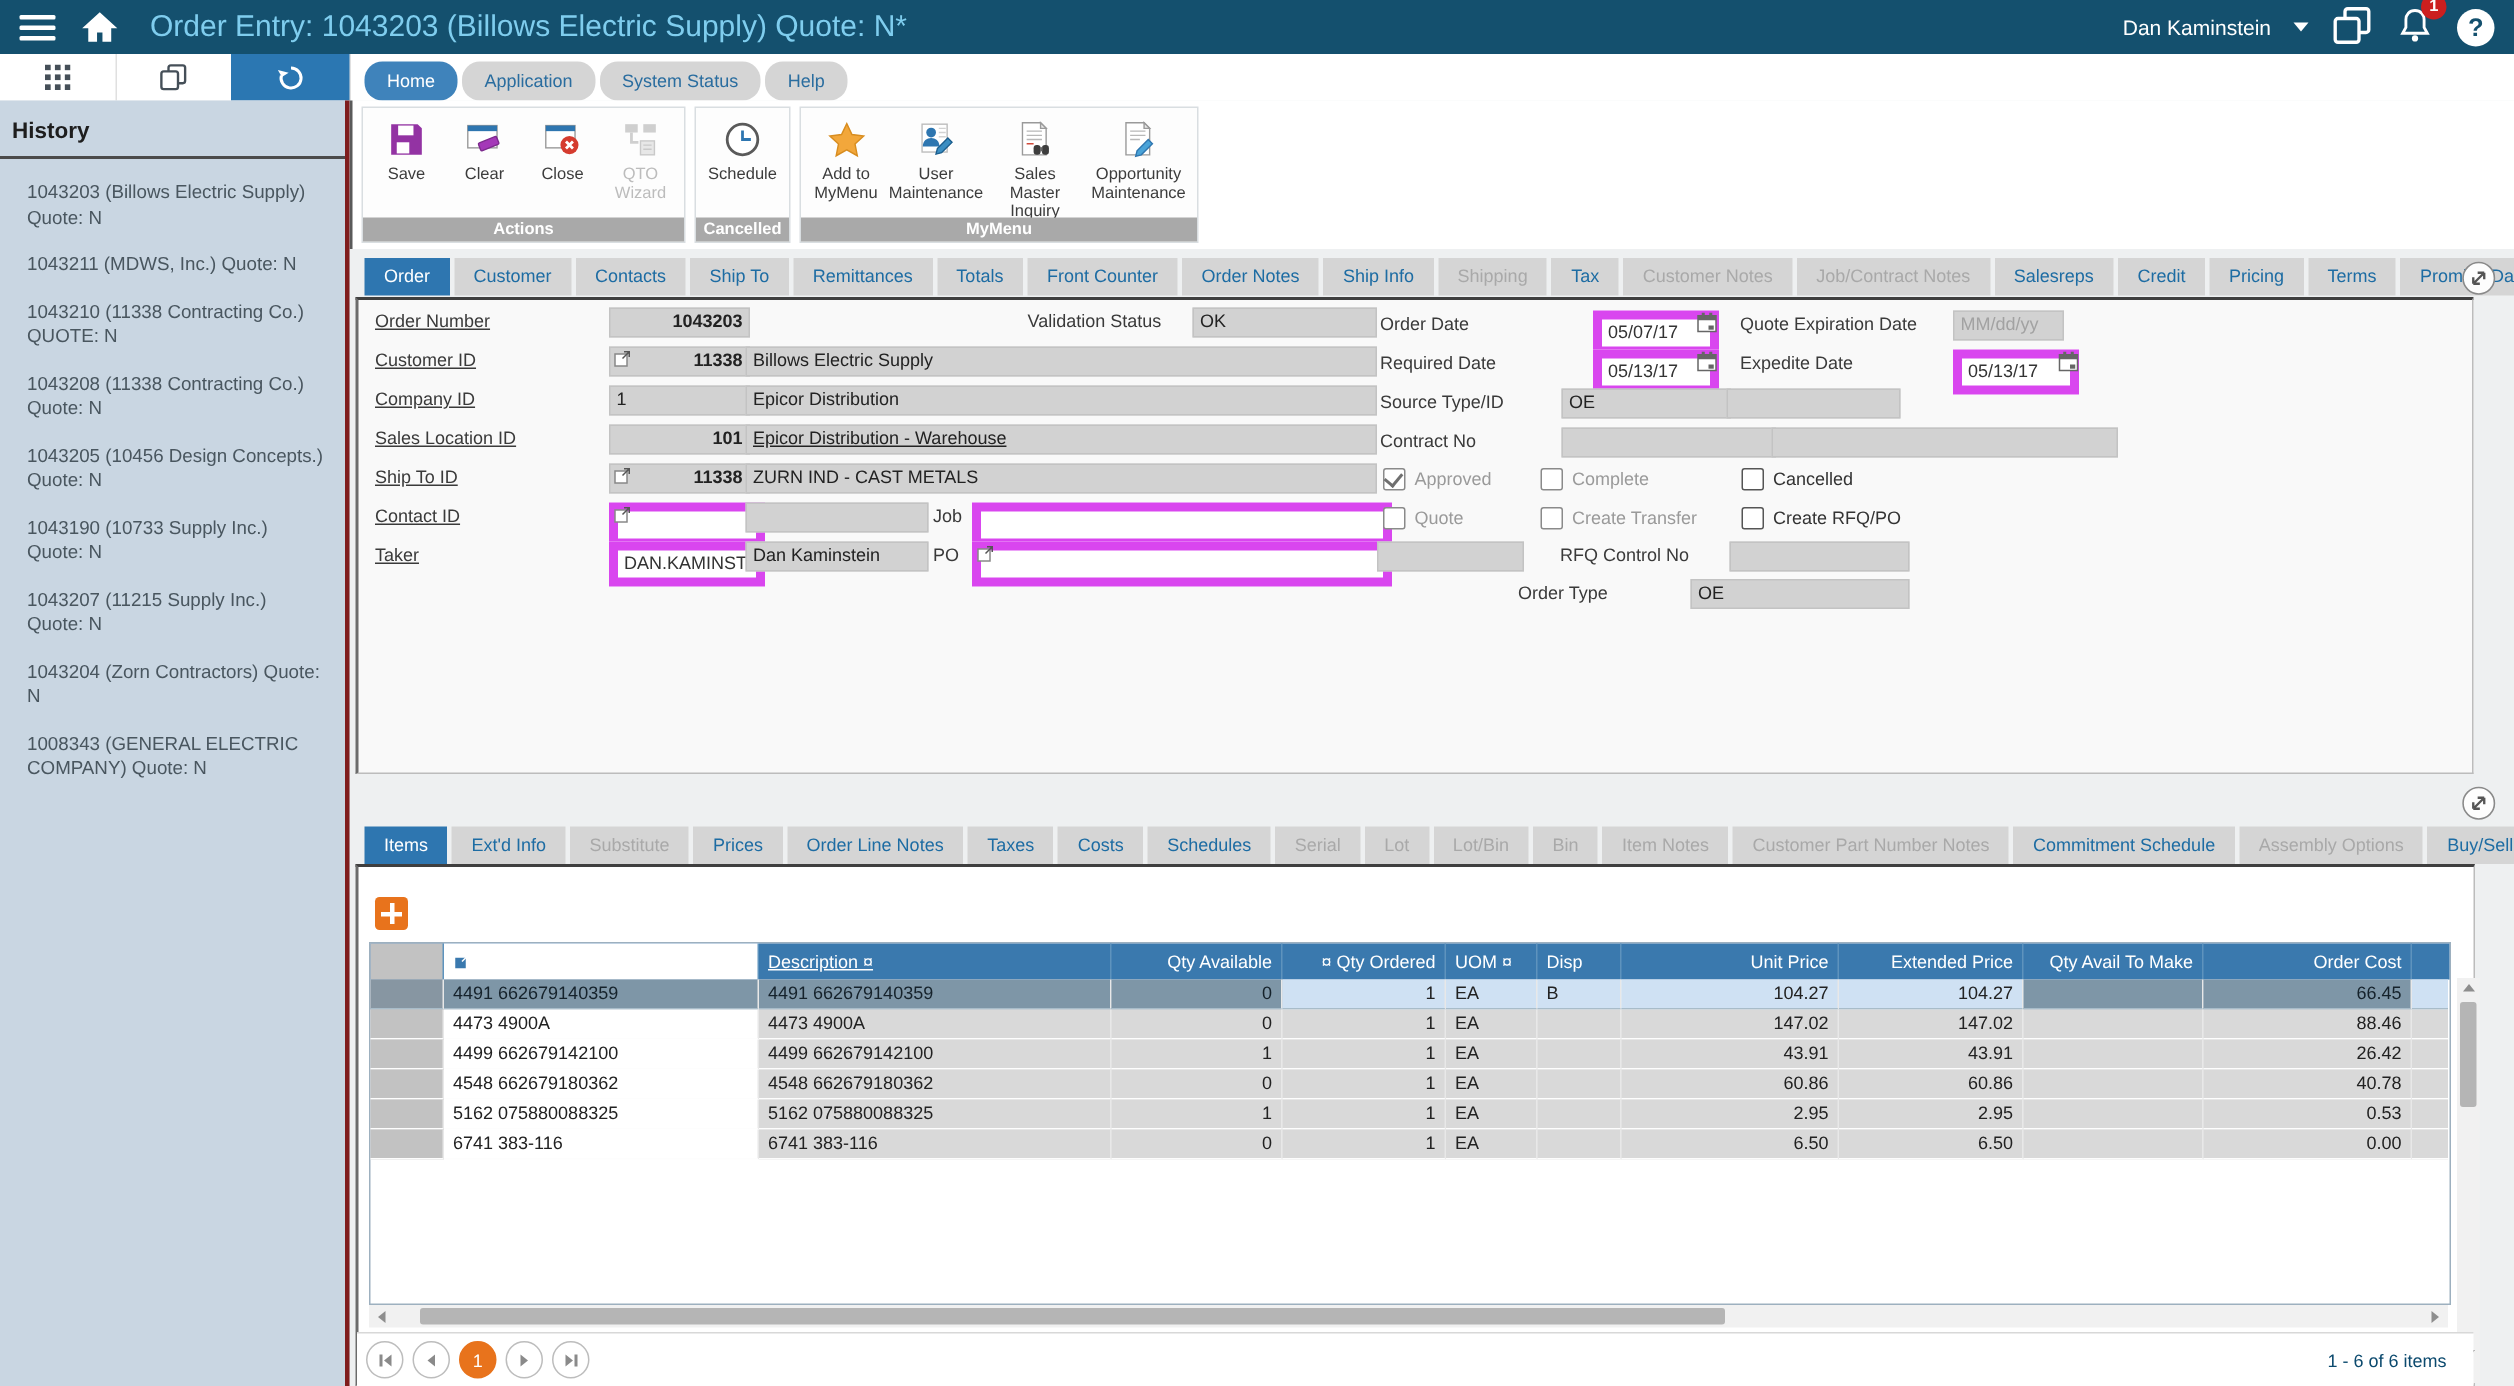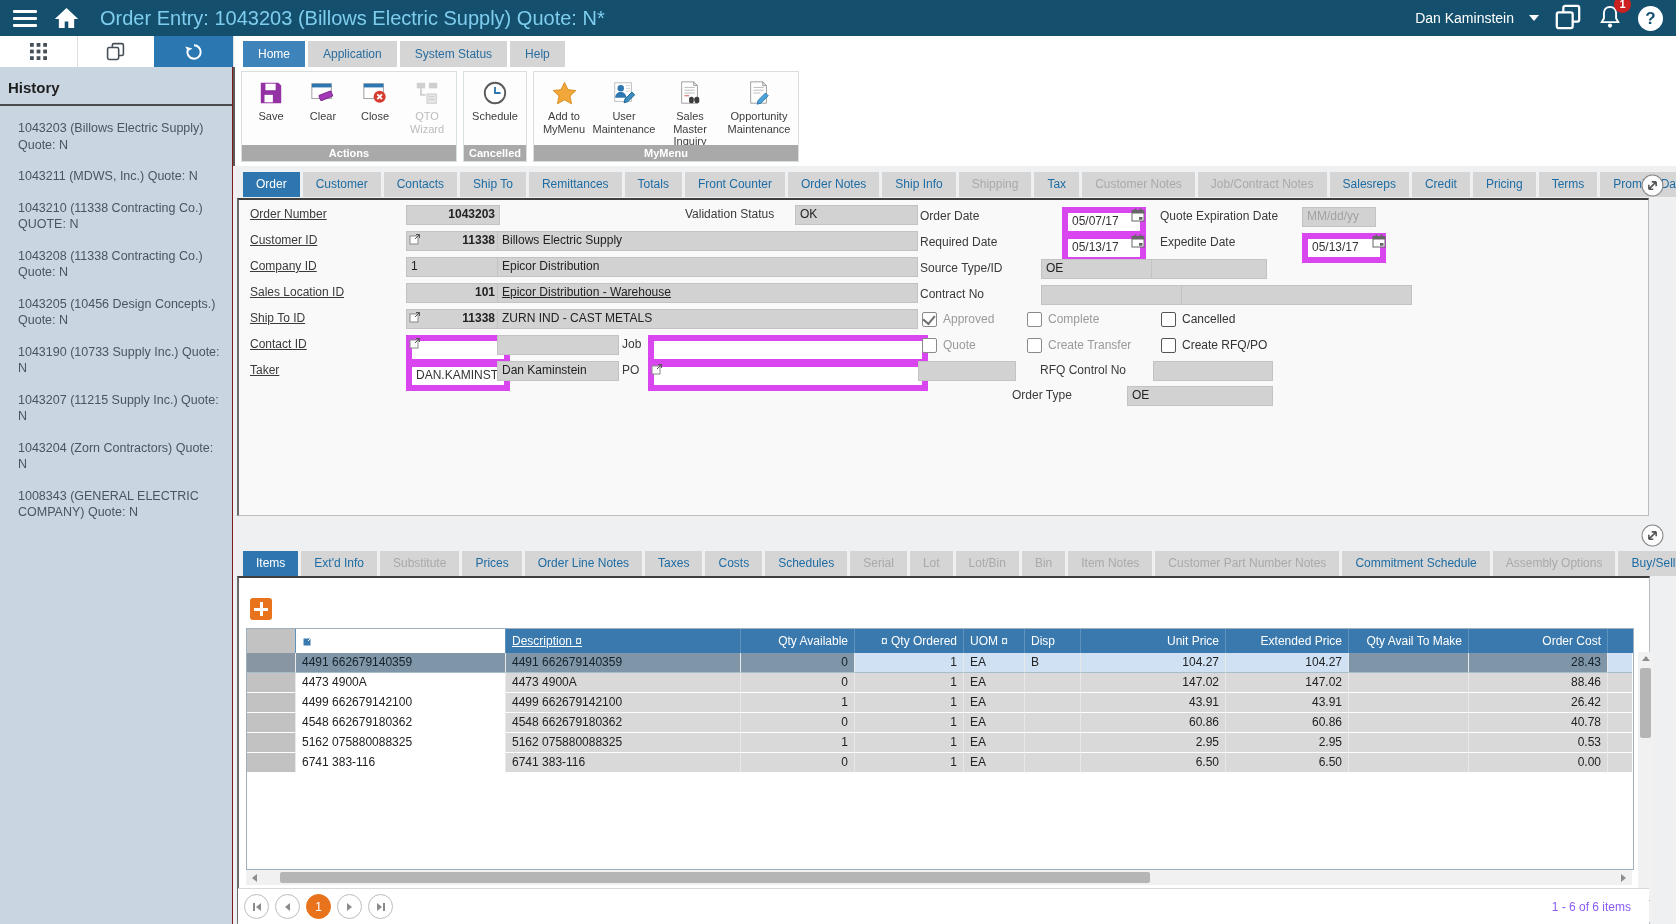--- a/index.html
+++ b/index.html
@@ -17,36 +17,36 @@
   .caret-down{width:0;height:0;border-left:5px solid transparent;border-right:5px solid transparent;border-top:6px solid #fff;}
   .bell-wrap{position:relative;}
   .badge{position:absolute;top:-7px;right:-8px;min-width:17px;height:17px;border-radius:9px;background:#cc1f1f;color:#fff;font-size:11px;font-weight:bold;text-align:center;line-height:17px;}
   .help-circle{width:25px;height:25px;border-radius:50%;background:#fff;color:#14506e;font-weight:bold;font-size:17px;text-align:center;line-height:25px;}
 
   
   .quickbar{left:0;top:36px;width:1676px;height:31px;background:#fff;}
   .qb-btn{position:absolute;top:0;height:31px;display:flex;align-items:center;justify-content:center;border-right:1px solid #e0e0e0;cursor:pointer;}
   .qb-btn.active{background:#2b77b2;}
   .ribbon-tabs{position:absolute;left:243px;top:5px;display:flex;gap:3px;align-items:flex-end;}
-  .rtab{height:26px;line-height:26px;padding:0 15px;background:#d5d5d5;color:#2a6d9f;font-size:12px;cursor:pointer;}
+  .rtab{height:26px;line-height:26px;padding:0 15px;background:#d5d5d5;color:#2a6d9f;font-size:12px;cursor:pointer;border-radius:12px;}
   .rtab.active{background:#3f83bb;color:#fff;}
   .collapse-btn{position:absolute;left:1638px;top:42px;cursor:pointer;}
 
   
   .ribbon{left:233px;top:67px;width:1443px;height:99px;background:#fff;border-left:2px solid #5a5a5a;}
   .ribbon-row{position:absolute;left:6px;top:4px;display:flex;gap:6px;align-items:stretch;height:91px;}
   .rgroup{position:relative;border:1px solid #d9dee1;background:#fdfdfd;padding:3px 3px 18px 3px;display:flex;align-items:flex-start;}
   .rgroup-label{position:absolute;left:0;right:0;bottom:0;height:16px;background:#a9a9a9;color:#fff;font-weight:bold;font-size:11px;text-align:center;line-height:16px;}
   .rbtn{width:50px;padding:3px 1px;text-align:center;cursor:pointer;color:#3c3c3c;font-size:11px;line-height:1.15;}
   .rbtn .ric{height:30px;display:flex;align-items:center;justify-content:center;margin-bottom:2px;}
   .rbtn.disabled{color:#bcbcbc;cursor:default;}
   .rbtn.wide{width:64px;}
 
   
-  .sidebar{left:0;top:67px;width:233px;height:857px;background:#c9d6e2;border-right:1px solid #7f1d1d;}
+  .sidebar{left:0;top:67px;width:233px;height:857px;background:#c9d6e2;border-right:3px solid #7f1d1d;}
   .sb-title{padding:12px 8px 8px 8px;font-size:15px;font-weight:bold;color:#1e1e1e;border-bottom:2px solid #4b4b4b;}
   .sb-items{padding:14px 12px 0 18px;}
   .sb-item{color:#49565f;font-size:12.5px;line-height:1.32;margin-bottom:15px;cursor:pointer;}
 
   
   .tabstrip{position:absolute;display:flex;gap:3px;align-items:flex-end;}
   .tab{height:25px;line-height:25px;padding:0 13px;background:#d5d5d5;color:#1d6ca3;font-size:12px;white-space:nowrap;cursor:pointer;}
   .tab.active{background:#2e76b0;color:#fff;}
   .tab.disabled{color:#a9a9a9;cursor:default;}
   .expand-btn{position:absolute;cursor:pointer;}
@@ -113,21 +113,21 @@
   .varr.d{border-left:4px solid transparent;border-right:4px solid transparent;border-top:5px solid #8e8e8e;}
   .vthumb{position:absolute;left:2px;top:16px;width:11px;height:70px;background:#b5b5b5;border-radius:2px;}
 
   
   .pager{left:238px;top:888px;width:1411px;height:35px;background:#fff;border-top:1px solid #d8d8d8;position:absolute;display:flex;align-items:center;}
   .pgbtn{width:23px;height:23px;border-radius:50%;border:1px solid #bdbdbd;background:#fff;margin-left:6px;display:flex;align-items:center;justify-content:center;cursor:pointer;gap:1px;}
   .pgbtn.page{background:#e8731c;border-color:#e8731c;color:#fff;font-size:12px;}
   .tri-l{width:0;height:0;border-top:4px solid transparent;border-bottom:4px solid transparent;border-right:5px solid #8a8a8a;}
   .tri-r{width:0;height:0;border-top:4px solid transparent;border-bottom:4px solid transparent;border-left:5px solid #8a8a8a;}
   .pbar{width:2px;height:8px;background:#8a8a8a;}
-  .pg-summary{margin-left:auto;margin-right:18px;color:#8b5cf6;font-size:12px;}
+  .pg-summary{margin-left:auto;margin-right:18px;color:#0c4a6e;font-size:12px;}
 </style>
 </head>
 <body>
 
 <div id="app">
 
   <div class="abs titlebar">
     <div class="hamburger">
         <div></div>
         <div></div>
@@ -532,21 +532,21 @@
           <div class="tcell c-hdr"></div>
           <div class="tcell c-item">4491 662679140359</div>
           <div class="tcell c-desc">4491 662679140359</div>
           <div class="tcell c-qa tnum">0</div>
           <div class="tcell c-qo tnum">1</div>
           <div class="tcell c-uom">EA</div>
           <div class="tcell c-disp">B</div>
           <div class="tcell c-up tnum">104.27</div>
           <div class="tcell c-ep tnum">104.27</div>
           <div class="tcell c-qm tnum"></div>
-          <div class="tcell c-oc tnum">28.43</div>
+          <div class="tcell c-oc tnum">66.45</div>
           <div class="tcell c-tail"></div>
         </div>
         <div class="trow">
           <div class="tcell c-hdr"></div>
           <div class="tcell c-item">4473 4900A</div>
           <div class="tcell c-desc">4473 4900A</div>
           <div class="tcell c-qa tnum">0</div>
           <div class="tcell c-qo tnum">1</div>
           <div class="tcell c-uom">EA</div>
           <div class="tcell c-disp"></div>

